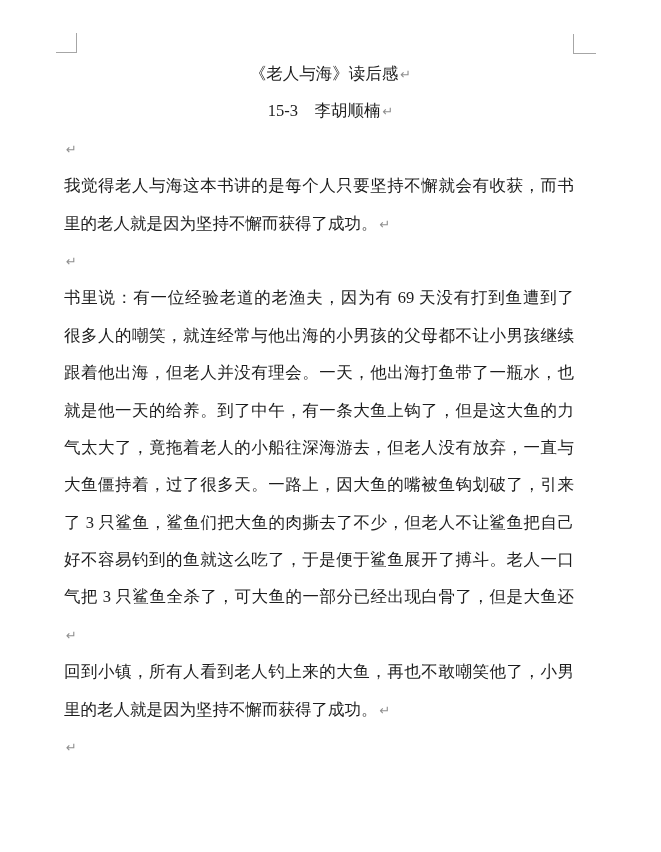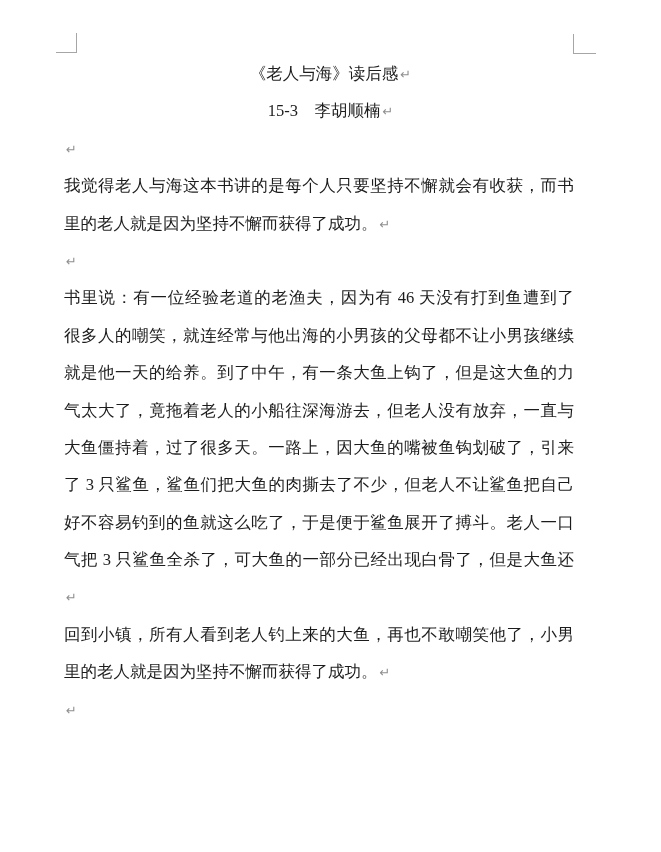--- a/index.html
+++ b/index.html
@@ -53,22 +53,23 @@
 <div class="page">
   <div class="crop crop-tl"></div>
   <div class="crop crop-tr"></div>
   <div class="content" id="content">
       <div class="line cline"><span>《老人与海》读后感</span><span class="pmark">↵</span></div>
       <div class="line cline"><span>15-3　李胡顺楠</span><span class="pmark">↵</span></div>
       <div class="line lline"><span class="pmark">↵</span></div>
       <div class="line jline"><span>我觉得老人与海这本书讲的是每个人只要坚持不懈就会有收获，而书</span></div>
       <div class="line lline"><span>里的老人就是因为坚持不懈而获得了成功。</span><span class="pmark">↵</span></div>
       <div class="line lline"><span class="pmark">↵</span></div>
-      <div class="line jline"><span>书里说：有一位经验老道的老渔夫，因为有 46 天没有打到鱼遭到了</span></div>
+      <div class="line jline"><span>书里说：有一位经验老道的老渔夫，因为有 69 天没有打到鱼遭到了</span></div>
       <div class="line jline"><span>很多人的嘲笑，就连经常与他出海的小男孩的父母都不让小男孩继续</span></div>
+      <div class="line jline"><span>跟着他出海，但老人并没有理会。一天，他出海打鱼带了一瓶水，也</span></div>
       <div class="line jline"><span>就是他一天的给养。到了中午，有一条大鱼上钩了，但是这大鱼的力</span></div>
       <div class="line jline"><span>气太大了，竟拖着老人的小船往深海游去，但老人没有放弃，一直与</span></div>
       <div class="line jline"><span>大鱼僵持着，过了很多天。一路上，因大鱼的嘴被鱼钩划破了，引来</span></div>
       <div class="line jline"><span>了 3 只鲨鱼，鲨鱼们把大鱼的肉撕去了不少，但老人不让鲨鱼把自己</span></div>
       <div class="line jline"><span>好不容易钓到的鱼就这么吃了，于是便于鲨鱼展开了搏斗。老人一口</span></div>
       <div class="line jline"><span>气把 3 只鲨鱼全杀了，可大鱼的一部分已经出现白骨了，但是大鱼还</span></div>
       <div class="line lline"><span class="pmark">↵</span></div>
       <div class="line jline"><span>回到小镇，所有人看到老人钓上来的大鱼，再也不敢嘲笑他了，小男</span></div>
       <div class="line lline"><span>里的老人就是因为坚持不懈而获得了成功。</span><span class="pmark">↵</span></div>
       <div class="line lline"><span class="pmark">↵</span></div>

